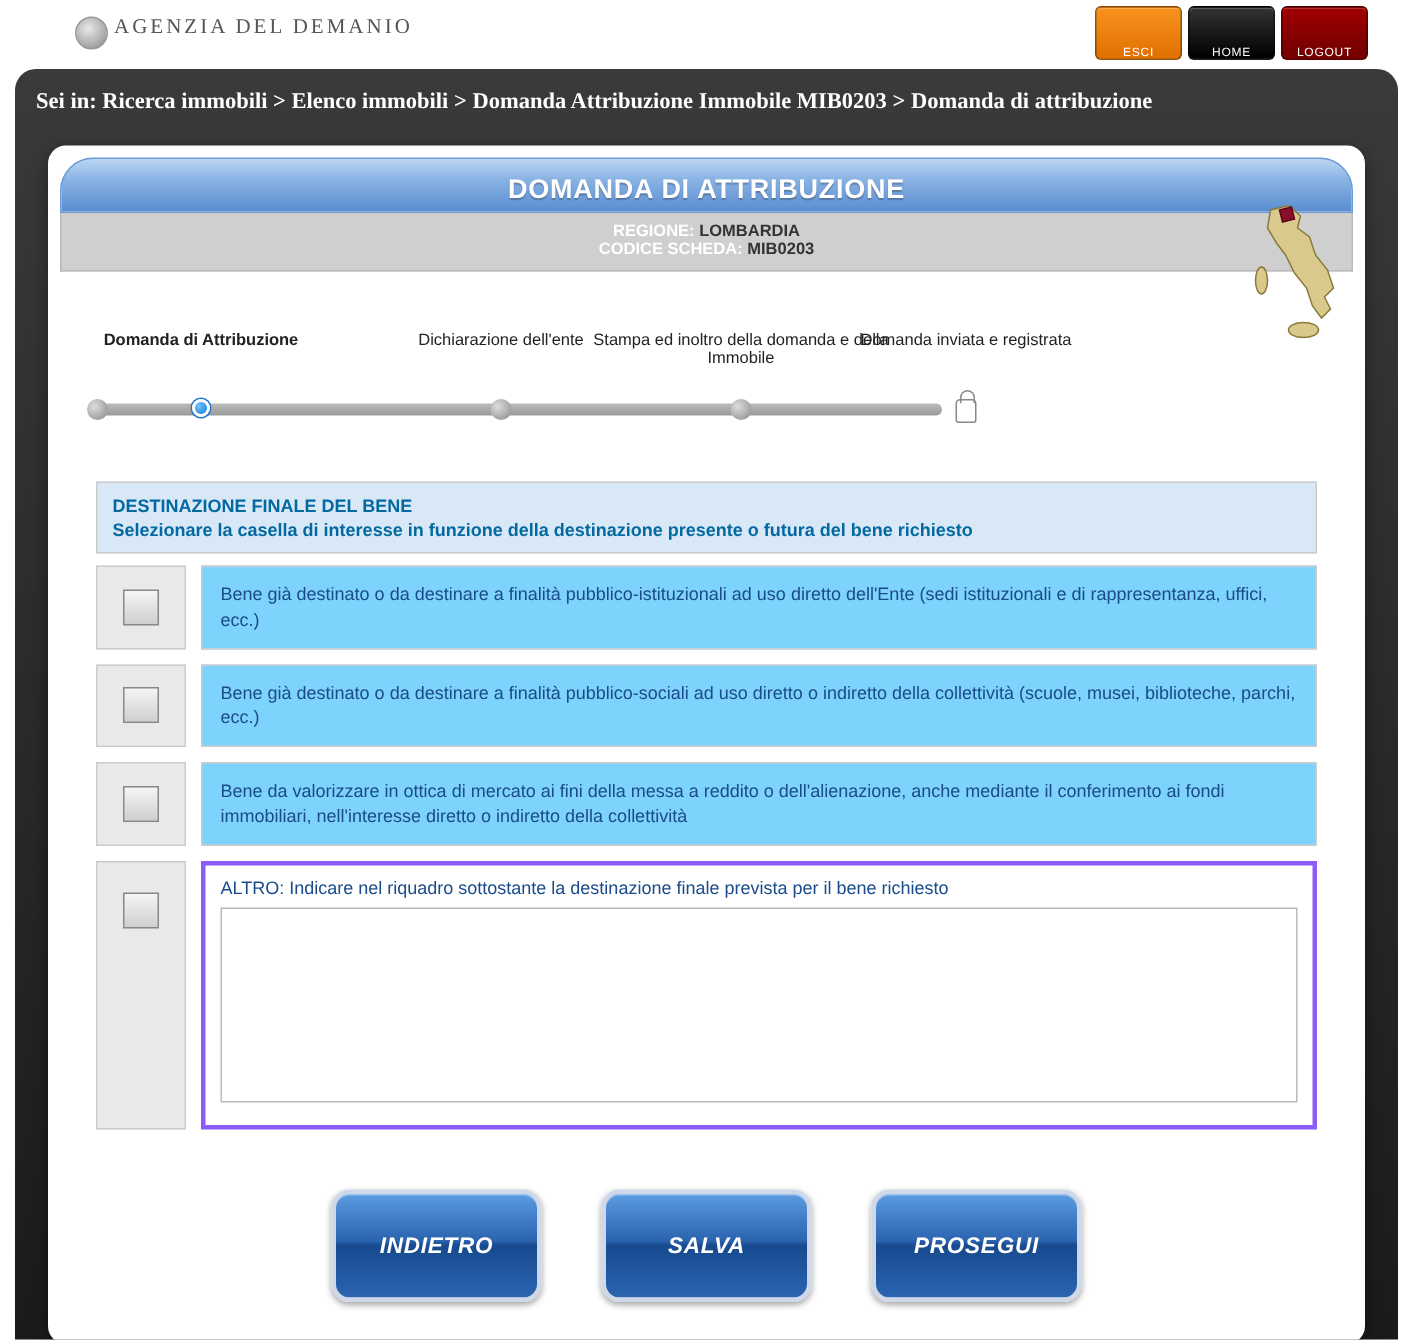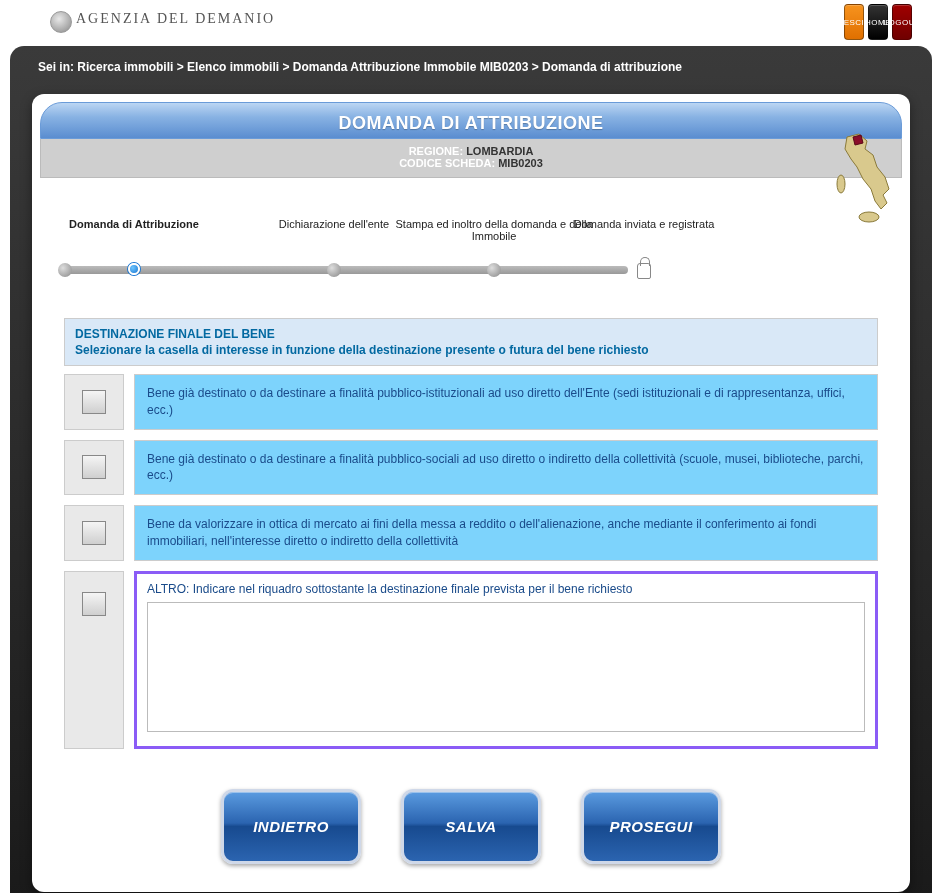--- a/index.html
+++ b/index.html
@@ -26,44 +26,45 @@
     position: relative;
   }
   .logo-text {
     font-size: 14px;
     letter-spacing: 2px;
     color: #555;
     font-family: Georgia, serif;
   }
   .nav-buttons { display: flex; gap: 4px; }
   .nav-btn {
-    width: 20px; height: 36px;
+    width: 58px; height: 36px;
     border-radius: 4px;
     border: 1px solid rgba(0,0,0,0.4);
     display: flex; flex-direction: column; align-items: center; justify-content: flex-end;
     color: #fff; font-size: 8px; letter-spacing: 0.5px;
-    padding-bottom: 12px;
+    padding-bottom: 0;
     cursor: pointer;
     box-shadow: inset 0 1px 0 rgba(255,255,255,0.2);
   }
   .nav-btn.esci { background: linear-gradient(#f7931e,#e07000); }
   .nav-btn.home { background: linear-gradient(#333,#000); }
   .nav-btn.logout { background: linear-gradient(#a00000,#700000); }
   .dark-wrap {
     background: linear-gradient(#3a3a3a,#1a1a1a);
     border-radius: 14px 14px 0 0;
     margin: 0 10px;
     padding: 0 0 0 0;
     height: 860px;
   }
   .breadcrumb {
     color: #fff;
-    font-size: 12px;
+    font-size: 15px;
     font-weight: bold;
-    padding: 14px 28px 10px;
+    padding: 14px 14px 10px;
+    font-family: Liberation Serif, serif;
   }
   .white-panel {
     background: #fff;
     margin: 10px 22px 0;
     border-radius: 12px;
     padding: 8px;
     min-height: 790px;
     box-shadow: 0 4px 12px rgba(0,0,0,0.4);
   }
   .blue-header {

